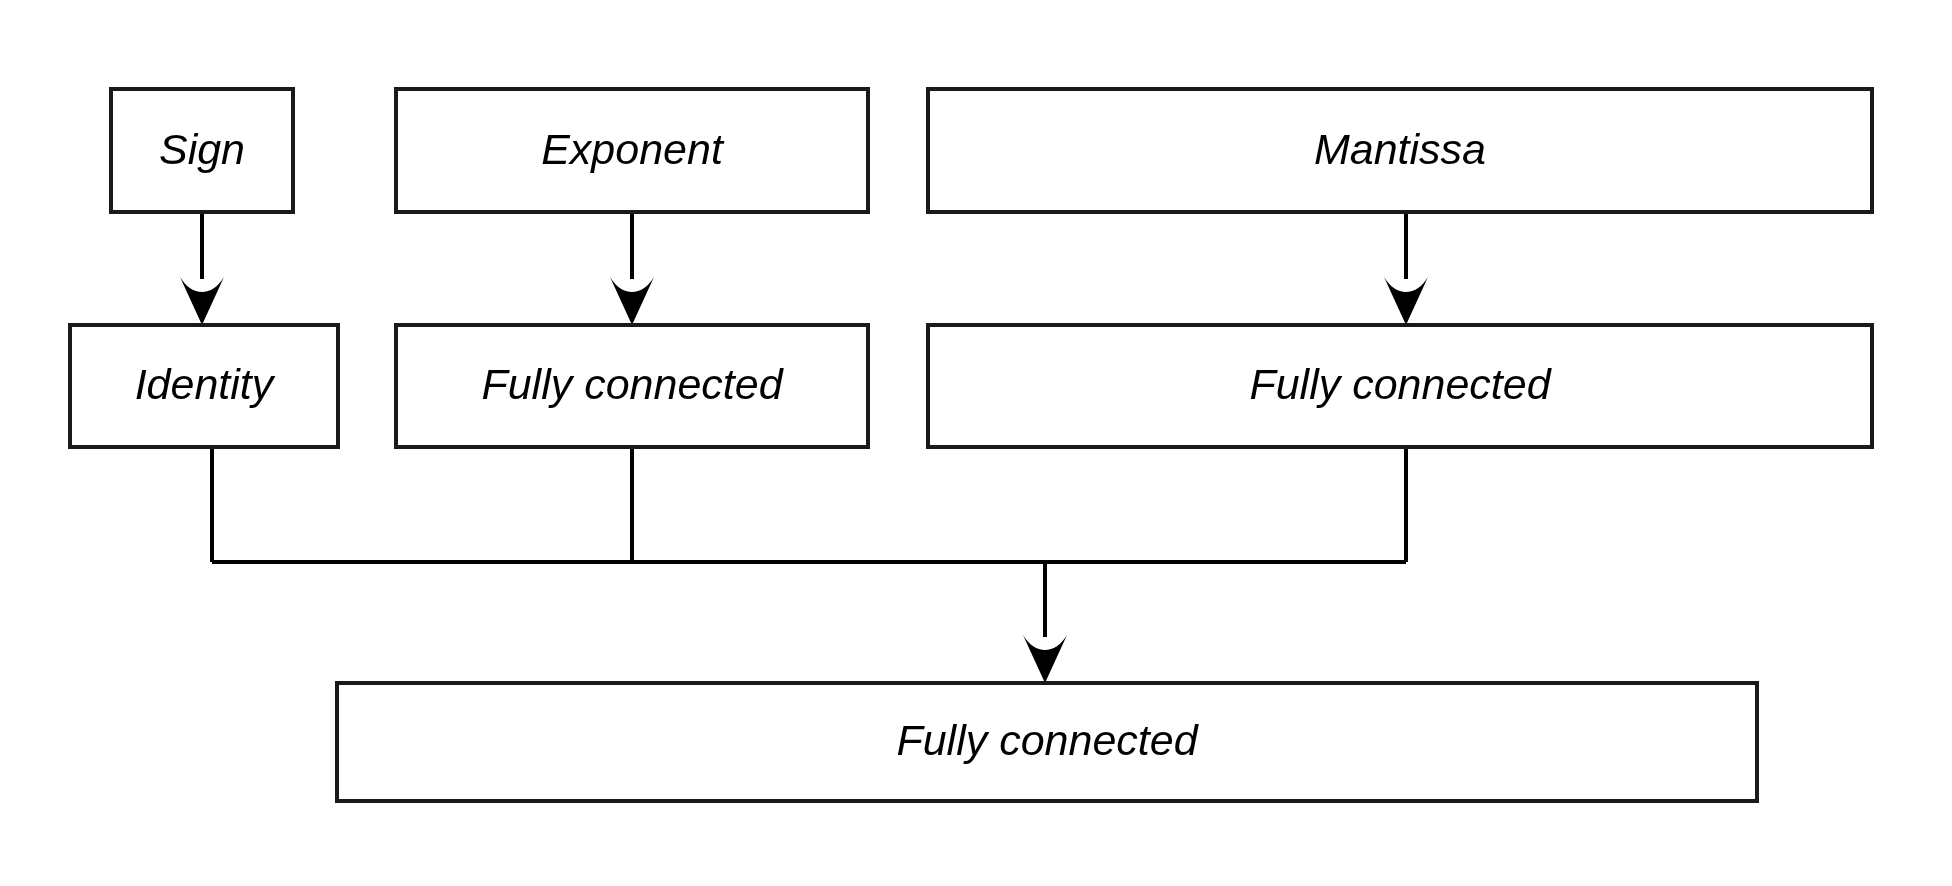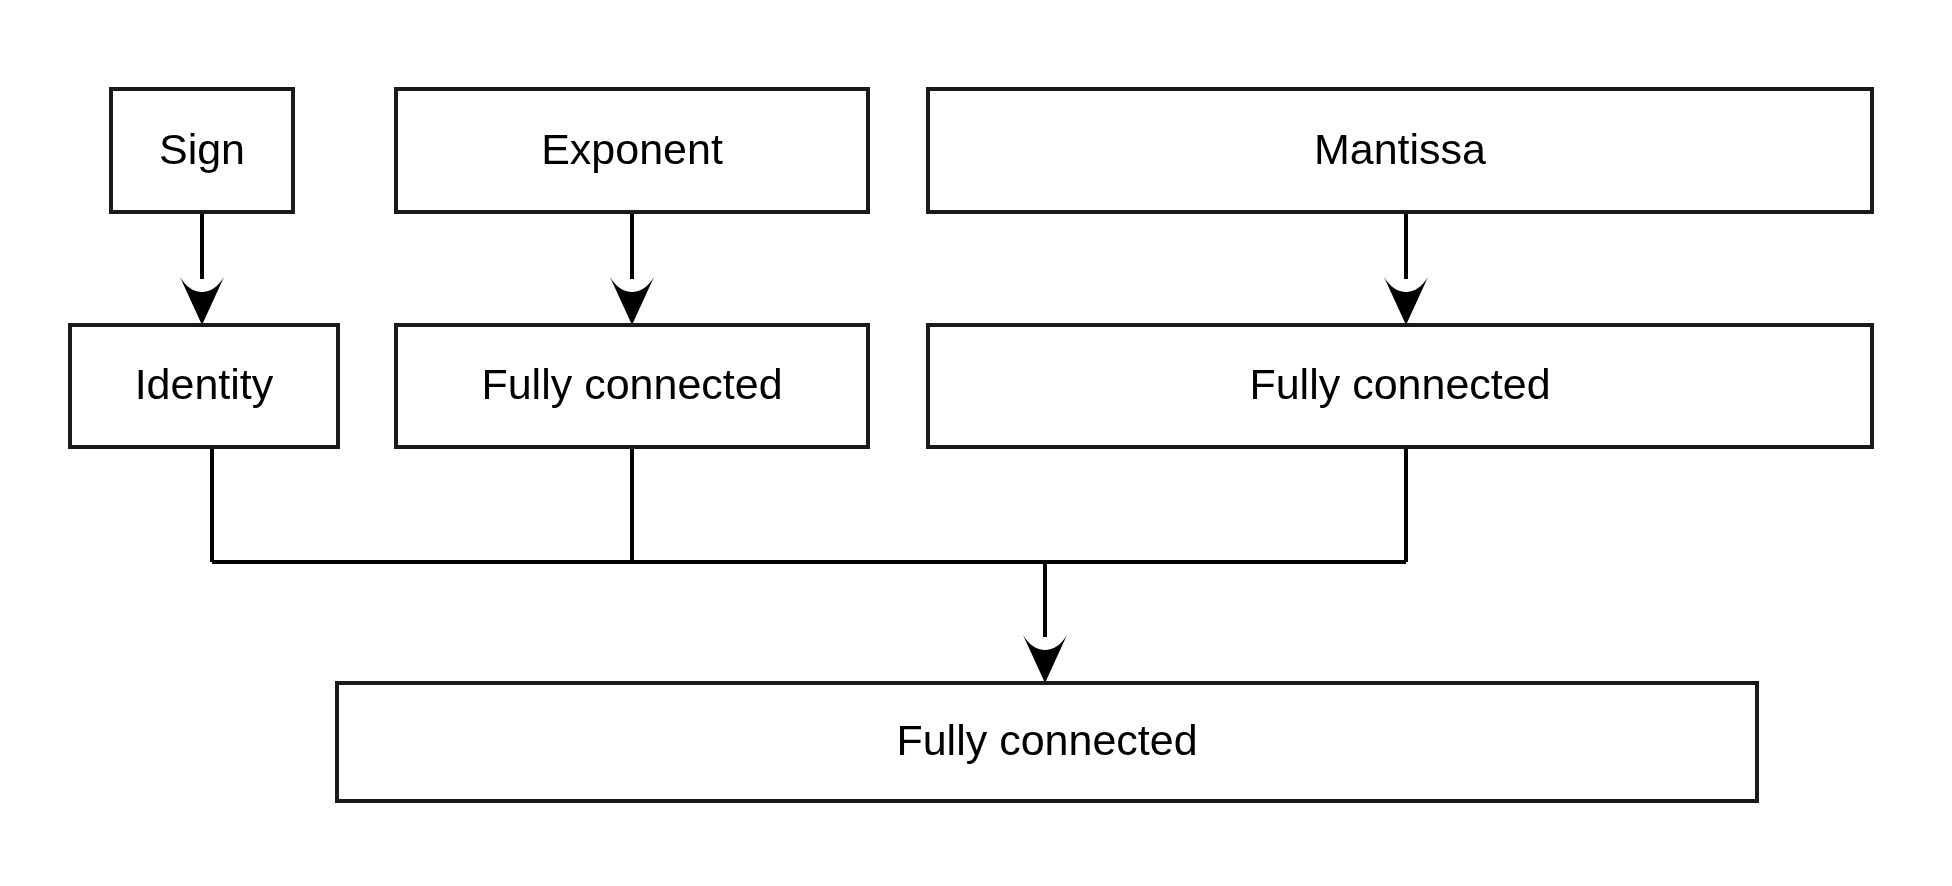--- a/index.html
+++ b/index.html
@@ -10,20 +10,21 @@
   }
   body {
     font-family: "Liberation Sans", sans-serif;
   }
   #diagram-root {
     position: relative;
     width: 1952px;
     height: 886px;
     background: #ffffff;
     overflow: hidden;
+    font-style: italic;
   }
   #diagram-svg {
     position: absolute;
     top: 0;
     left: 0;
     width: 1952px;
     height: 886px;
     display: block;
   }
   .node-box {

